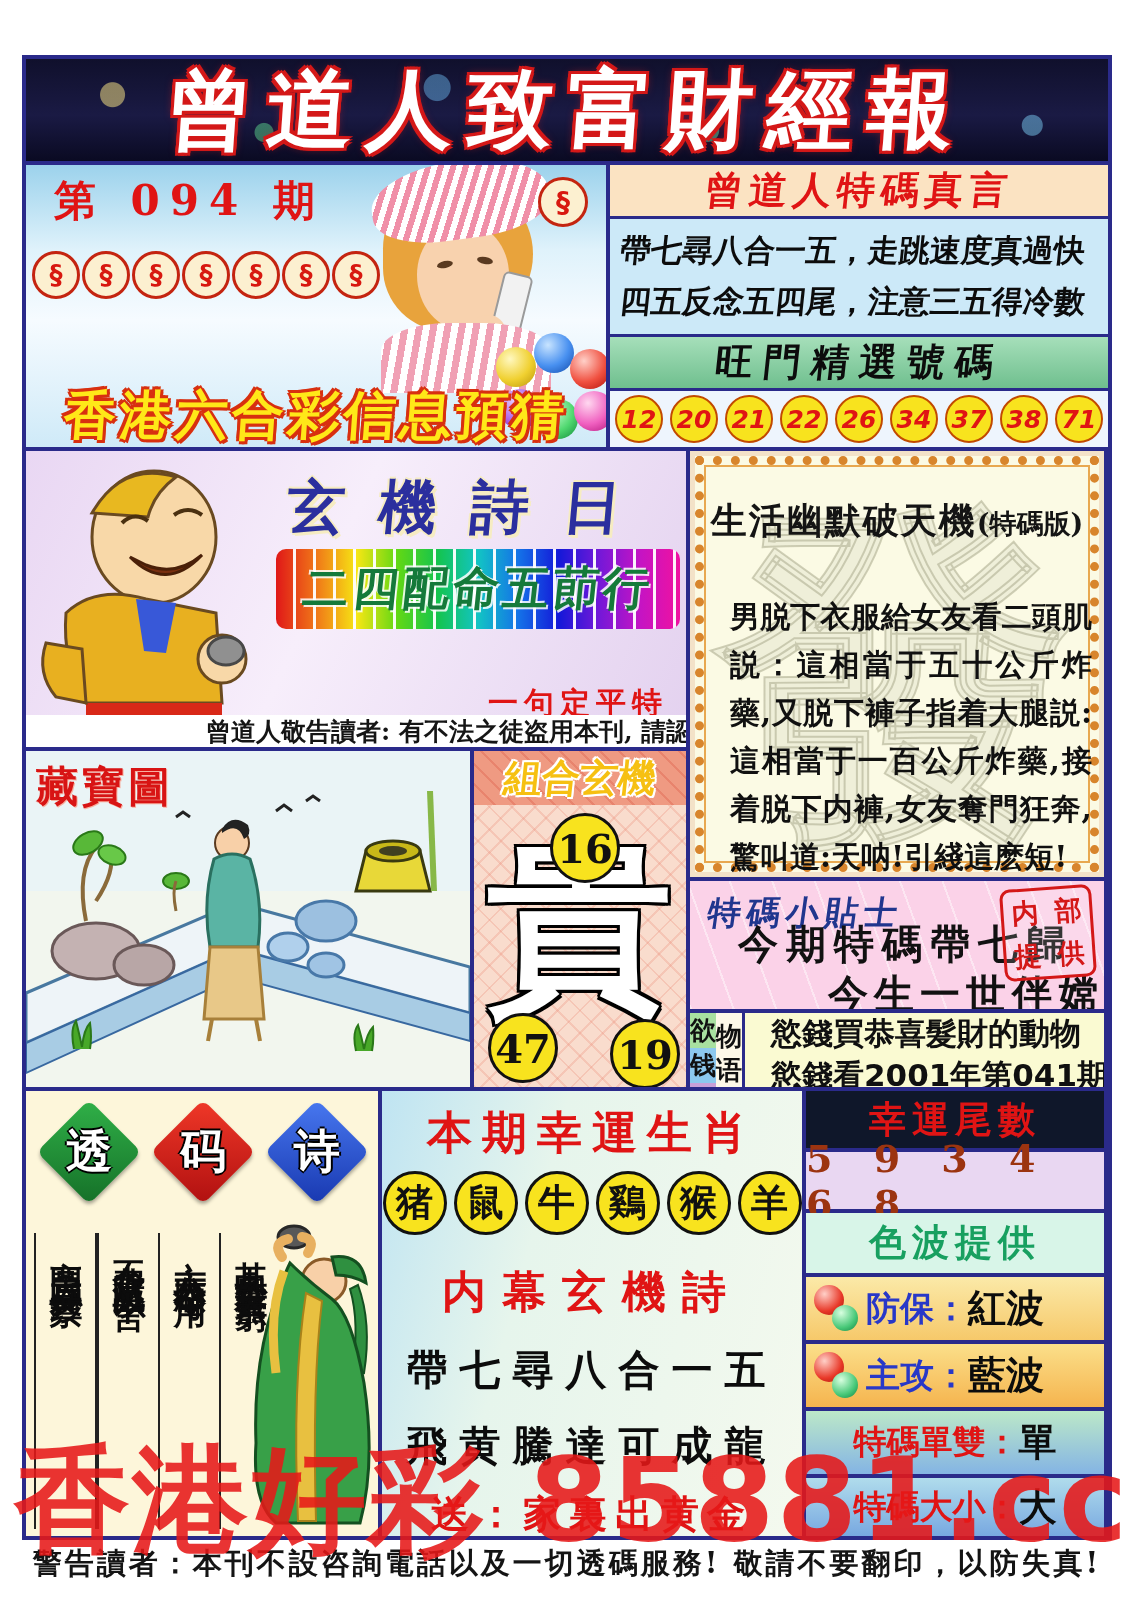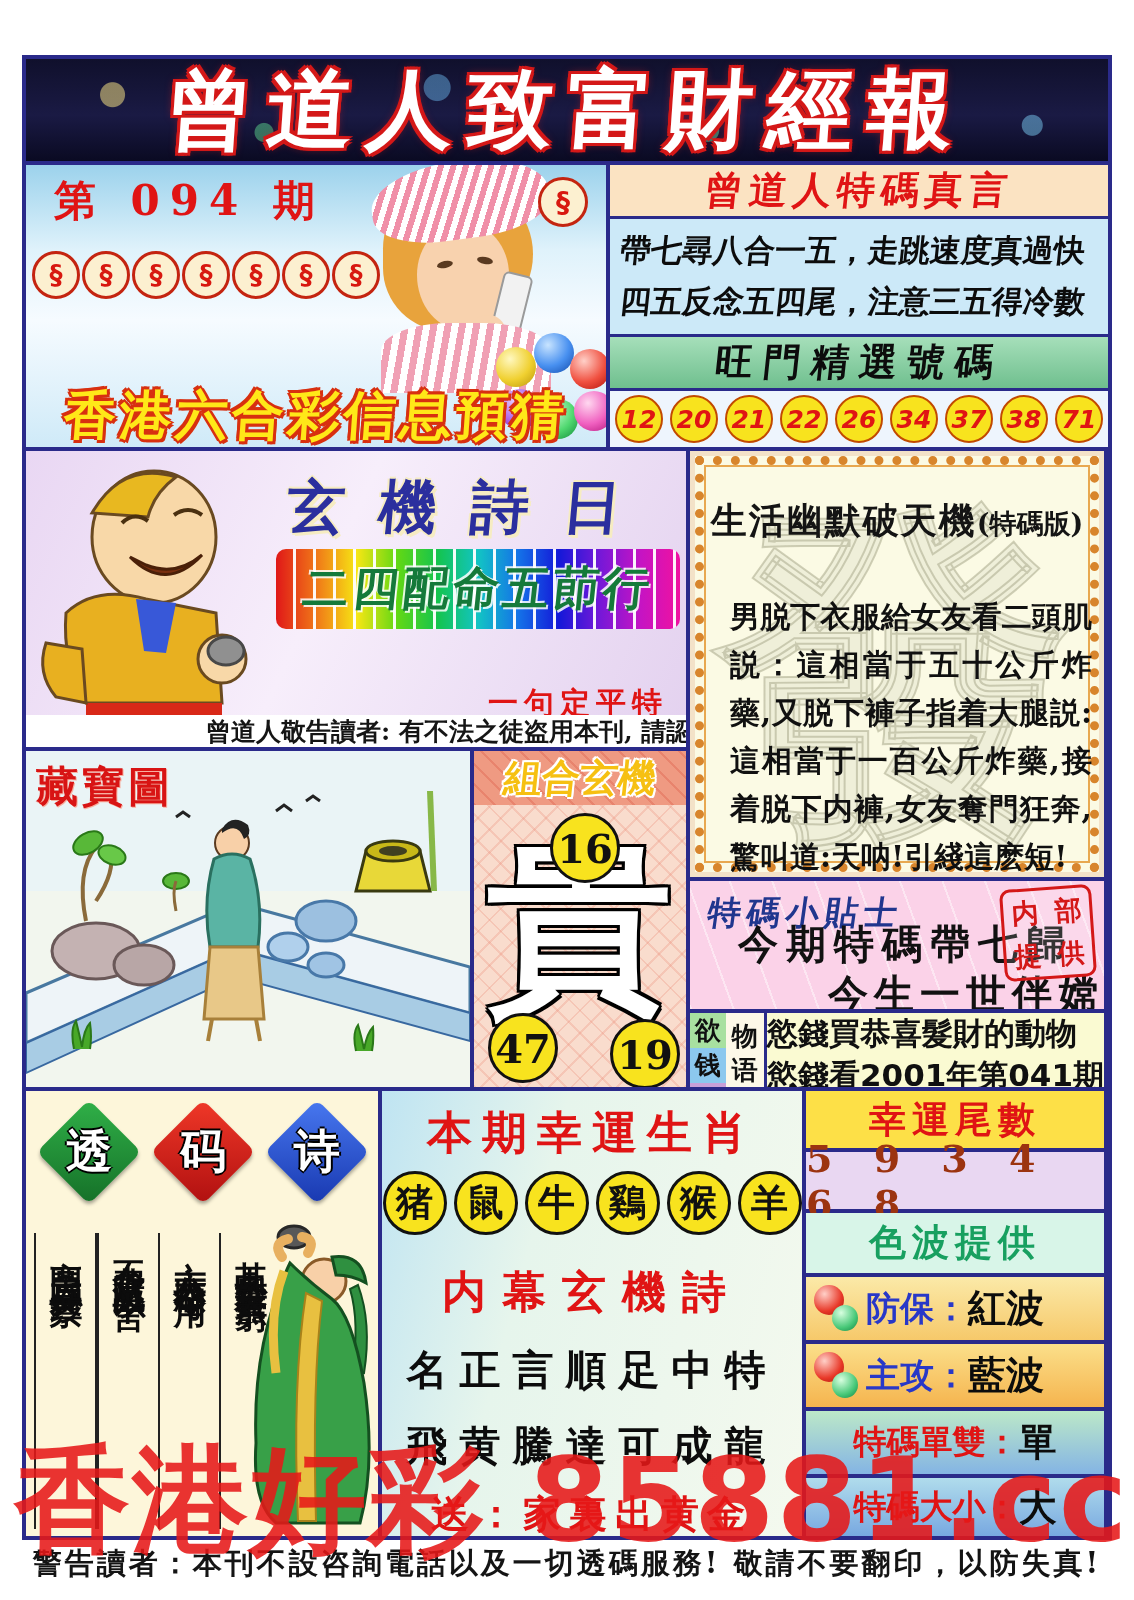--- a/index.html
+++ b/index.html
@@ -123,21 +123,21 @@
     transform:rotate(-4deg);display:grid;grid-template-columns:1fr 1fr;background:rgba(255,255,255,.15);}
   .stamp span{display:flex;align-items:center;justify-content:center;color:#d41818;font-size:27px;font-weight:bold;
     font-family:"DejaVu Serif",serif;}
   
   .money{left:668px;top:958px;width:414px;height:74px;background:#fafad2;display:flex;}
   .mw-c1{width:52px;display:flex;flex-direction:column;}
   .mw-c1 div{flex:1;display:flex;align-items:center;justify-content:center;font-size:26px;font-weight:bold;color:#101010;}
   .mw-g{background:#a8e0a0;} .mw-b{background:#8cc8ee;} .mw-p{background:#c8a0d8;}
   .mw-c2{width:56px;background:#fdf8e8;border-right:3px solid #2a2a8a;display:flex;flex-direction:column;justify-content:flex-end;}
   .mw-c2 div{display:flex;align-items:center;justify-content:center;font-size:26px;font-weight:bold;color:#101010;height:34px;}
-  .mw-text{flex:1;display:flex;flex-direction:column;justify-content:space-evenly;}
+  .mw-text{flex:1;display:flex;flex-direction:column;justify-content:space-evenly;padding-left:26px;}
   .mw-text div{font-size:31px;font-weight:bold;color:#101010;white-space:nowrap;}
   
   .codepoem{left:4px;top:1036px;width:352px;height:445px;background:#fdf6da;}
   .diamond{position:absolute;top:24px;width:74px;height:74px;transform:rotate(45deg);border-radius:8px;
     display:flex;align-items:center;justify-content:center;box-shadow:2px 2px 4px rgba(0,0,0,.35);}
   .diamond span{transform:rotate(-45deg);font-size:46px;font-weight:bold;color:#fff;font-family:"DejaVu Serif",serif;
     text-shadow:2px 0 0 #000,-2px 0 0 #000,0 2px 0 #000,0 -2px 0 #000;}
   .d-green{left:26px;background:linear-gradient(135deg,#30b048,#157028);}
   .d-red{left:140px;background:linear-gradient(135deg,#f03828,#b01010);}
   .d-blue{left:254px;background:linear-gradient(135deg,#4878f0,#1838b0);}
@@ -157,21 +157,21 @@
     letter-spacing:16px;white-space:nowrap;font-family:"DejaVu Serif",serif;}
   .lm-p1{position:absolute;left:0;top:252px;width:100%;text-align:center;font-size:41px;font-weight:bold;color:#0c0c0c;
     letter-spacing:12px;white-space:nowrap;font-family:"DejaVu Serif",serif;}
   .lm-p2{position:absolute;left:0;top:328px;width:100%;text-align:center;font-size:41px;font-weight:bold;color:#0c0c0c;
     letter-spacing:12px;white-space:nowrap;font-family:"DejaVu Serif",serif;}
   .lm-gift{position:absolute;left:0;top:398px;width:100%;text-align:center;font-size:38px;font-weight:bold;color:#e01414;
     letter-spacing:8px;white-space:nowrap;font-family:"DejaVu Serif",serif;}
   
   .sidebar{left:784px;top:1036px;width:298px;height:445px;background:#2a2a8a;display:flex;flex-direction:column;gap:4px;}
   .sb{display:flex;align-items:center;justify-content:center;position:relative;}
-  .sb1{height:57px;background:#fde047;}
+  .sb1{height:57px;background:#0f172a;}
   .sb1 span{font-size:37px;font-weight:bold;color:#e01414;letter-spacing:6px;font-family:"DejaVu Serif",serif;}
   .sb2{height:57px;background:#e9d7f2;}
   .sb2 span{font-size:38px;font-weight:bold;color:#9c3410;letter-spacing:14px;font-family:"DejaVu Serif",serif;}
   .sb3{height:60px;background:#d8f5e8;}
   .sb3 span{font-size:37px;font-weight:bold;color:#18a060;letter-spacing:6px;}
   .sb4{height:63px;background:linear-gradient(180deg,#fbdf8a,#f5b44e);}
   .sb5{height:63px;background:linear-gradient(180deg,#fbe9a8,#f6c96a);}
   .sb6{height:63px;background:linear-gradient(180deg,#bce8c8,#84b4e4);}
   .sb7{flex:1;background:linear-gradient(180deg,#b0dcec,#78a8e0);}
   .sb .lbl-b{font-size:34px;font-weight:bold;color:#2838c8;}
@@ -392,21 +392,21 @@
     <div class="lm-t1">本期幸運生肖</div>
     <div class="zodiac">
       <div class="zball">猪</div>
       <div class="zball">鼠</div>
       <div class="zball">牛</div>
       <div class="zball">鷄</div>
       <div class="zball">猴</div>
       <div class="zball">羊</div>
     </div>
     <div class="lm-t2">内幕玄機詩</div>
-    <div class="lm-p1">名正言順足中特</div>
+    <div class="lm-p1">帶七尋八合一五</div>
     <div class="lm-p2">飛黄騰達可成龍</div>
     <div class="lm-gift">送：家裏出黄金</div>
   </div>
 
   <div class="cell sidebar">
     <div class="sb sb1">
       <span>幸運尾數</span>
     </div>
     <div class="sb sb2">
       <span>5 9 3 4 6 8</span>

